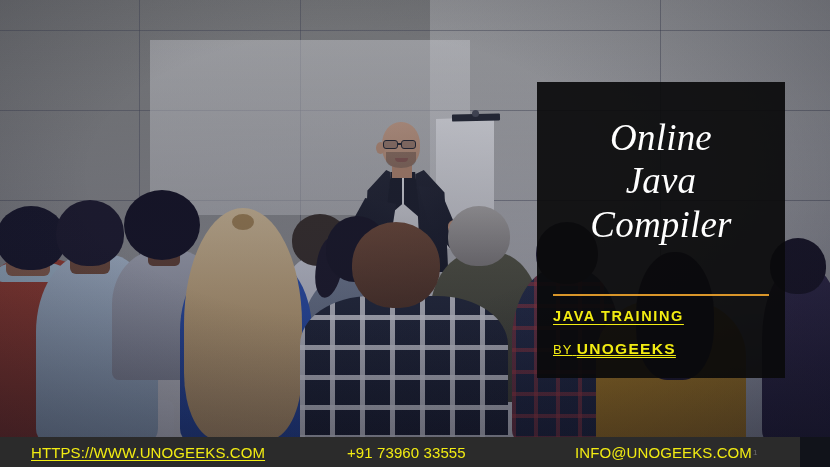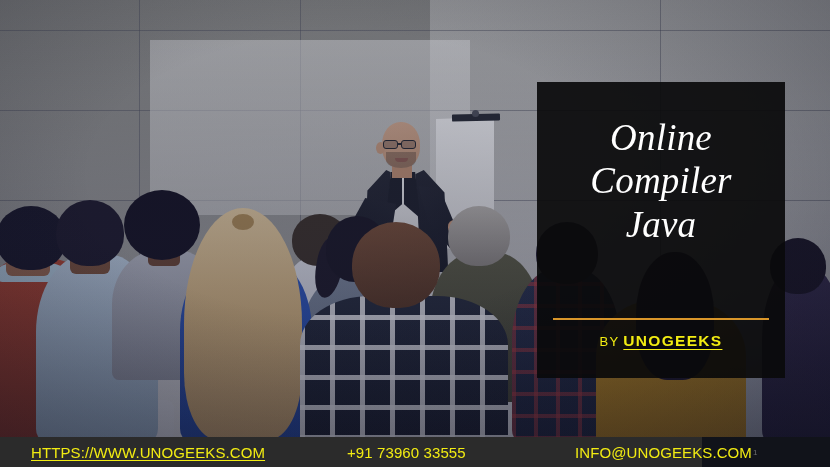--- a/index.html
+++ b/index.html
@@ -238,37 +238,38 @@
     color:#f2ec12;
     font-size:14.5px;
     font-weight:bold;
     letter-spacing:1.6px;
     text-decoration:underline;
     text-underline-offset:3px;
     text-align:left;
     margin-bottom:16px;
   }
   .byline {
-    text-align:center;
+    text-align:left;
     color:#f2ec12;
     font-size:14.5px;
-    margin-bottom:14px;
+    margin-bottom:6px;
     white-space:nowrap;
+    text-decoration:underline;
   }
   .byline .by {
     font-size:13px; font-weight:400; letter-spacing:1.2px;
   }
   .byline .brand {
     font-size:15.5px; font-weight:bold; letter-spacing:1.3px;
     text-decoration:underline; text-underline-offset:3px;
   }
 
   
   .footer {
-    position:absolute; left:0; top:437px; width:702px; height:30px;
+    position:absolute; left:0; top:437px; width:800px; height:30px;
     background:#2b2b2b;
     display:flex; align-items:center;
   }
   .f-url, .f-phone, .f-mail {
     color:#f2ec12;
     font-size:15px;
     letter-spacing:.1px;
     white-space:nowrap;
   }
   .f-url { position:absolute; left:31px; text-decoration:underline; text-underline-offset:2px; }
@@ -388,26 +389,27 @@
       <div class="head a11-h"></div>
     </div>
 
     <div class="grade"></div>
     <div class="vignette"></div>
   </div>
 
   <div class="panel">
     <div class="title">
       <span class="ln">Online</span>
+      <span class="ln">Java</span>
       <span class="ln">Compiler</span>
-      <span class="ln">Java</span>
     </div>
 
     <div class="panel-foot">
       <div class="rule"></div>
+      <div class="kicker">JAVA TRAINING</div>
       <div class="byline">
         <span class="by">BY</span>
         <span class="brand">UNOGEEKS</span>
       </div>
     </div>
   </div>
 
   <div class="footer">
     <span class="f-url">HTTPS://WWW.UNOGEEKS.COM</span>
     <span class="f-phone">+91 73960 33555</span>

